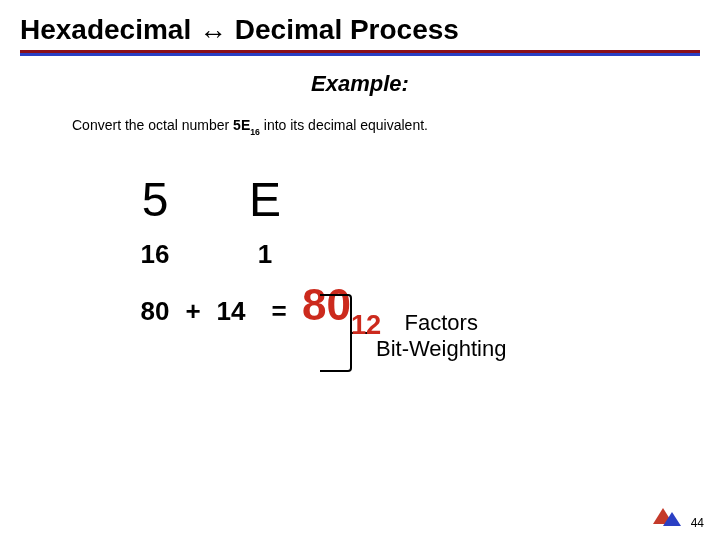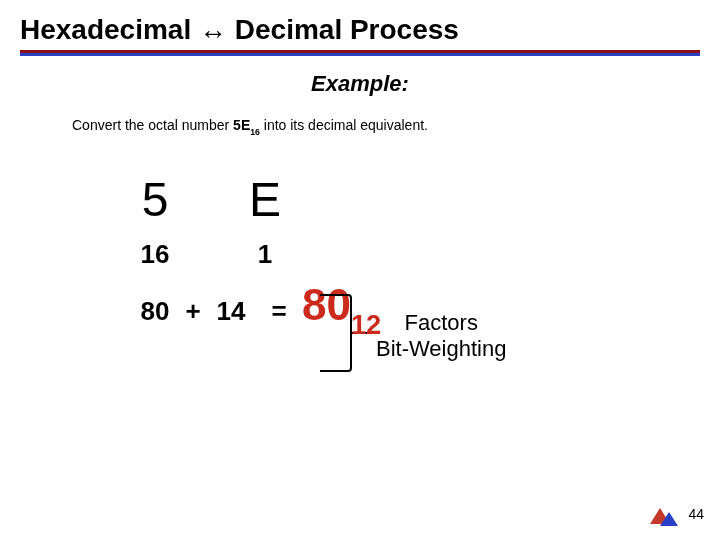--- a/index.html
+++ b/index.html
@@ -100,23 +100,23 @@
     font-weight: bold;
     padding-left: 6px;
   }
   .result .sub { color: #cc2a1d; }
 
   .pagefoot {
     position: absolute;
     right: 16px;
     bottom: 10px;
     display: flex;
-    align-items: flex-start;
+    align-items: flex-end;
     gap: 8px;
-    font-size: 14px;
+    font-size: 12px;
     margin-top: 17px;
   }
   .logo {
     width: 30px; height: 24px; position: relative;
   }
   .logo .t1 { position:absolute; left:0; top:2px; width:0;height:0;
     border-left:10px solid transparent;border-right:10px solid transparent;border-bottom:16px solid #c43a2a;}
   .logo .t2 { position:absolute; left:10px; top:6px; width:0;height:0;
     border-left:9px solid transparent;border-right:9px solid transparent;border-bottom:14px solid #2a3fc4;}
 </style>

